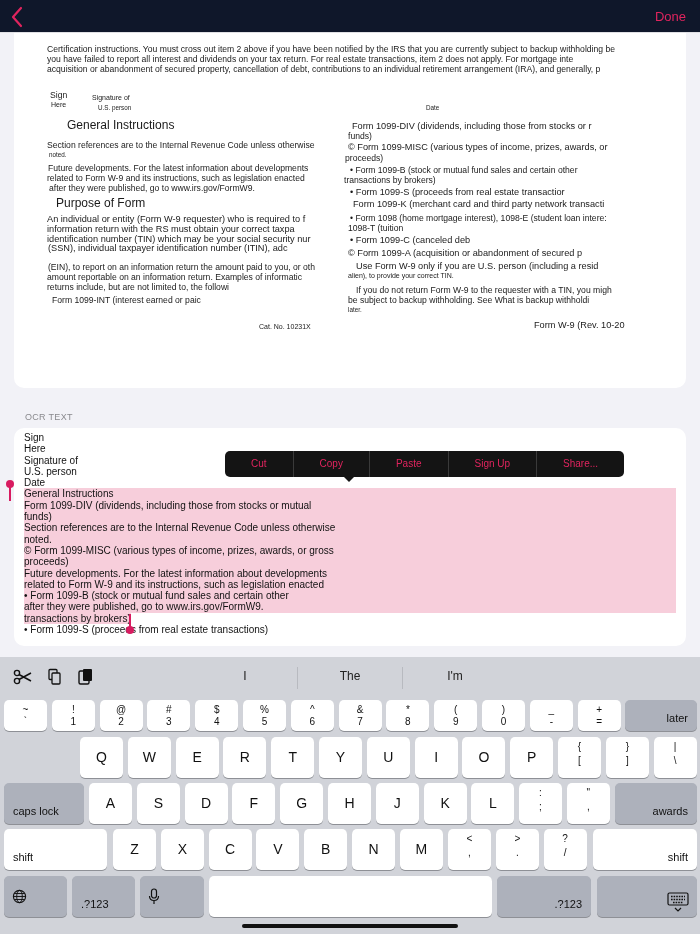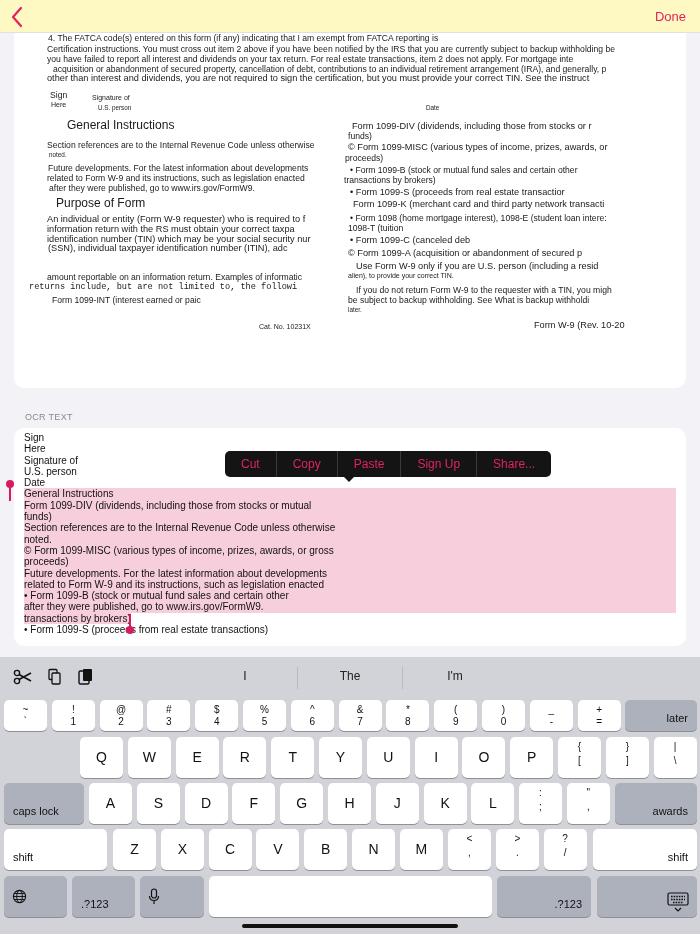--- a/index.html
+++ b/index.html
@@ -1,20 +1,20 @@
 <!DOCTYPE html>
 <html><head>
 <meta charset="utf-8">
 <style>
   * { box-sizing: border-box; margin: 0; padding: 0; }
   html, body { width: 700px; height: 934px; overflow: hidden; }
   body { background: #f2f2f7; font-family: "Liberation Sans", sans-serif; position: relative; color: #000; }
 
   
-  .navbar { position: absolute; left: 0; top: 0; width: 700px; height: 33px; background: #fef9c3; border-bottom: 1px solid #e0e0e4; z-index: 3; }
+  .navbar { position: absolute; left: 0; top: 0; width: 700px; height: 33px; background: #0f172a; border-bottom: 1px solid #e0e0e4; z-index: 3; }
   .nav-back { position: absolute; left: 6px; top: 4px; width: 24px; height: 26px; cursor: pointer; }
   .nav-done { position: absolute; right: 14px; top: 9px; font-size: 13px; color: #e0245e; cursor: pointer; }
 
   
   .doc-card { position: absolute; left: 14px; top: 33px; width: 672px; height: 355px; background: #fff; border-radius: 0 0 10px 10px; overflow: hidden; }
   .doc-line { position: absolute; white-space: nowrap; color: #1a1a1a; font-family: "Liberation Sans", sans-serif; }
   .doc-fs8 { font-size: 8.6px; }
   .doc-fs9 { font-size: 9.2px; }
   .doc-fs7 { font-size: 7px; }
   .doc-fs6 { font-size: 6.3px; }
@@ -26,21 +26,21 @@
   .ocr-lines { position: absolute; left: 10px; top: 4px; width: 652px; }
   .ocr-line { height: 11.3px; font-size: 10px; line-height: 11.3px; white-space: nowrap; color: #111; position: relative; }
   .ocr-line.sel { background: #f7cedb; }
   .handle-top { position: absolute; left: 9px; top: 481px; width: 2px; height: 20px; background: #d81b60; }
   .handle-top-dot { position: absolute; left: 6px; top: 480px; width: 8px; height: 8px; border-radius: 50%; background: #d81b60; }
   .handle-bot { position: absolute; left: 129px; top: 614px; width: 2px; height: 16px; background: #d81b60; }
   .handle-bot-dot { position: absolute; left: 126px; top: 626px; width: 8px; height: 8px; border-radius: 50%; background: #d81b60; }
 
   
   .edit-menu { position: absolute; left: 225px; top: 451px; height: 26px; background: #141414; border-radius: 5px; display: flex; z-index: 5; }
-  .edit-item { height: 26px; line-height: 26px; font-size: 12px; color: #e0245e; padding: 0 16px; border-right: 1px solid #3a3a3a; cursor: pointer; text-align: right; }
+  .edit-item { height: 26px; line-height: 26px; font-size: 10px; color: #e0245e; padding: 0 26px; border-right: 1px solid #3a3a3a; cursor: pointer; text-align: right; }
   .edit-item:last-child { border-right: none; }
   .edit-arrow { position: absolute; left: 343px; top: 476px; width: 0; height: 0; border-left: 6px solid transparent; border-right: 6px solid transparent; border-top: 6px solid #141414; z-index: 5; }
 
   
   .keyboard { position: absolute; left: 0; top: 657px; width: 700px; height: 277px; background: #d1d3d9; }
   .shortcut-bar { position: absolute; left: 0; top: 0; width: 700px; height: 40px; }
   .sc-icon { position: absolute; top: 11px; width: 20px; height: 18px; cursor: pointer; }
   .suggest { position: absolute; top: 12px; font-size: 12px; color: #222; text-align: center; cursor: pointer; }
   .suggest-div { position: absolute; top: 10px; width: 1px; height: 22px; background: #b8bac0; }
 
@@ -58,43 +58,42 @@
 <div class="navbar">
   <div class="nav-back">
     <svg width="24" height="26" viewBox="0 0 24 26">
       <path d="M15 4 L7 13 L15 22" stroke="#e0245e" stroke-width="2.2" fill="none" stroke-linecap="round" stroke-linejoin="round"></path>
     </svg>
   </div>
   <div class="nav-done">Done</div>
 </div>
 
 <div class="doc-card" id="doc-card">
-    <div class="doc-line doc-fs8" style="left: 34px; top: 0px;">4. The FATCA code(s) entered on this form (if any) indicating that I am exempt from FATCA reporting is</div>
     <div class="doc-line doc-fs8" style="left: 33px; top: 11px;">Certification instructions. You must cross out item 2 above if you have been notified by the IRS that you are currently subject to backup withholding be</div>
     <div class="doc-line doc-fs8" style="left: 33px; top: 21px;">you have failed to report all interest and dividends on your tax return. For real estate transactions, item 2 does not apply. For mortgage inte</div>
-    <div class="doc-line doc-fs8" style="left: 39px; top: 31px;">acquisition or abandonment of secured property, cancellation of debt, contributions to an individual retirement arrangement (IRA), and generally, p</div>
-    <div class="doc-line doc-fs9" style="left: 33px; top: 40px;">other than interest and dividends, you are not required to sign the certification, but you must provide your correct TIN. See the instruct</div>
+    <div class="doc-line doc-fs8" style="left: 33px; top: 31px;">acquisition or abandonment of secured property, cancellation of debt, contributions to an individual retirement arrangement (IRA), and generally, p</div>
     <div class="doc-line doc-fs8" style="left: 36px; top: 57px;">Sign</div>
     <div class="doc-line doc-fs7" style="left: 37px; top: 68px;">Here</div>
     <div class="doc-line doc-fs7" style="left: 78px; top: 61px;">Signature of</div>
     <div class="doc-line doc-fs6" style="left: 84px; top: 71px;">U.S. person</div>
     <div class="doc-line doc-fs6" style="left: 412px; top: 71px;">Date</div>
     <div class="doc-line doc-head" style="left: 53px; top: 85px;">General Instructions</div>
     <div class="doc-line doc-fs8" style="left: 33px; top: 107px;">Section references are to the Internal Revenue Code unless otherwise</div>
     <div class="doc-line doc-fs6" style="left: 35px; top: 118px;">noted.</div>
     <div class="doc-line doc-fs8" style="left: 34px; top: 130px;">Future developments. For the latest information about developments</div>
     <div class="doc-line doc-fs8" style="left: 33px; top: 140px;">related to Form W-9 and its instructions, such as legislation enacted</div>
     <div class="doc-line doc-fs8" style="left: 35px; top: 150px;">after they were published, go to www.irs.gov/FormW9.</div>
     <div class="doc-line doc-head" style="left: 42px; top: 163px;">Purpose of Form</div>
     <div class="doc-line doc-fs9" style="left: 33px; top: 181px;">An individual or entity (Form W-9 requester) who is required to f</div>
     <div class="doc-line doc-fs9" style="left: 33px; top: 191px;">information return with the RS must obtain your correct taxpa</div>
     <div class="doc-line doc-fs9" style="left: 33px; top: 201px;">identification number (TIN) which may be your social security nur</div>
     <div class="doc-line doc-fs9" style="left: 34px; top: 210px;">(SSN), individual taxpayer identification number (ITIN), adc</div>
+    <div class="doc-line doc-fs8" style="left: 34px; top: 229px;">(EIN), to report on an information return the amount paid to you, or oth</div>
     <div class="doc-line doc-fs8" style="left: 33px; top: 239px;">amount reportable on an information return. Examples of informatic</div>
-    <div class="doc-line doc-fs8" style="left: 15px; top: 249px; font-family: Liberation Mono, monospace;">returns include, but are not limited to, the followi</div>
+    <div class="doc-line doc-fs8" style="left: 33px; top: 249px;">returns include, but are not limited to, the followi</div>
     <div class="doc-line doc-fs8" style="left: 38px; top: 262px;">Form 1099-INT (interest earned or paic</div>
     <div class="doc-line doc-fs7" style="left: 245px; top: 290px;">Cat. No. 10231X</div>
     <div class="doc-line doc-fs9" style="left: 338px; top: 88px;">Form 1099-DIV (dividends, including those from stocks or r</div>
     <div class="doc-line doc-fs8" style="left: 334px; top: 98px;">funds)</div>
     <div class="doc-line doc-fs9" style="left: 334px; top: 109px;">© Form 1099-MISC (various types of income, prizes, awards, or</div>
     <div class="doc-line doc-fs8" style="left: 331px; top: 120px;">proceeds)</div>
     <div class="doc-line doc-fs8" style="left: 336px; top: 132px;">• Form 1099-B (stock or mutual fund sales and certain other</div>
     <div class="doc-line doc-fs8" style="left: 330px; top: 142px;">transactions by brokers)</div>
     <div class="doc-line doc-fs9" style="left: 336px; top: 154px;">• Form 1099-S (proceeds from real estate transactior</div>
     <div class="doc-line doc-fs9" style="left: 339px; top: 166px;">Form 1099-K (merchant card and third party network transacti</div>

